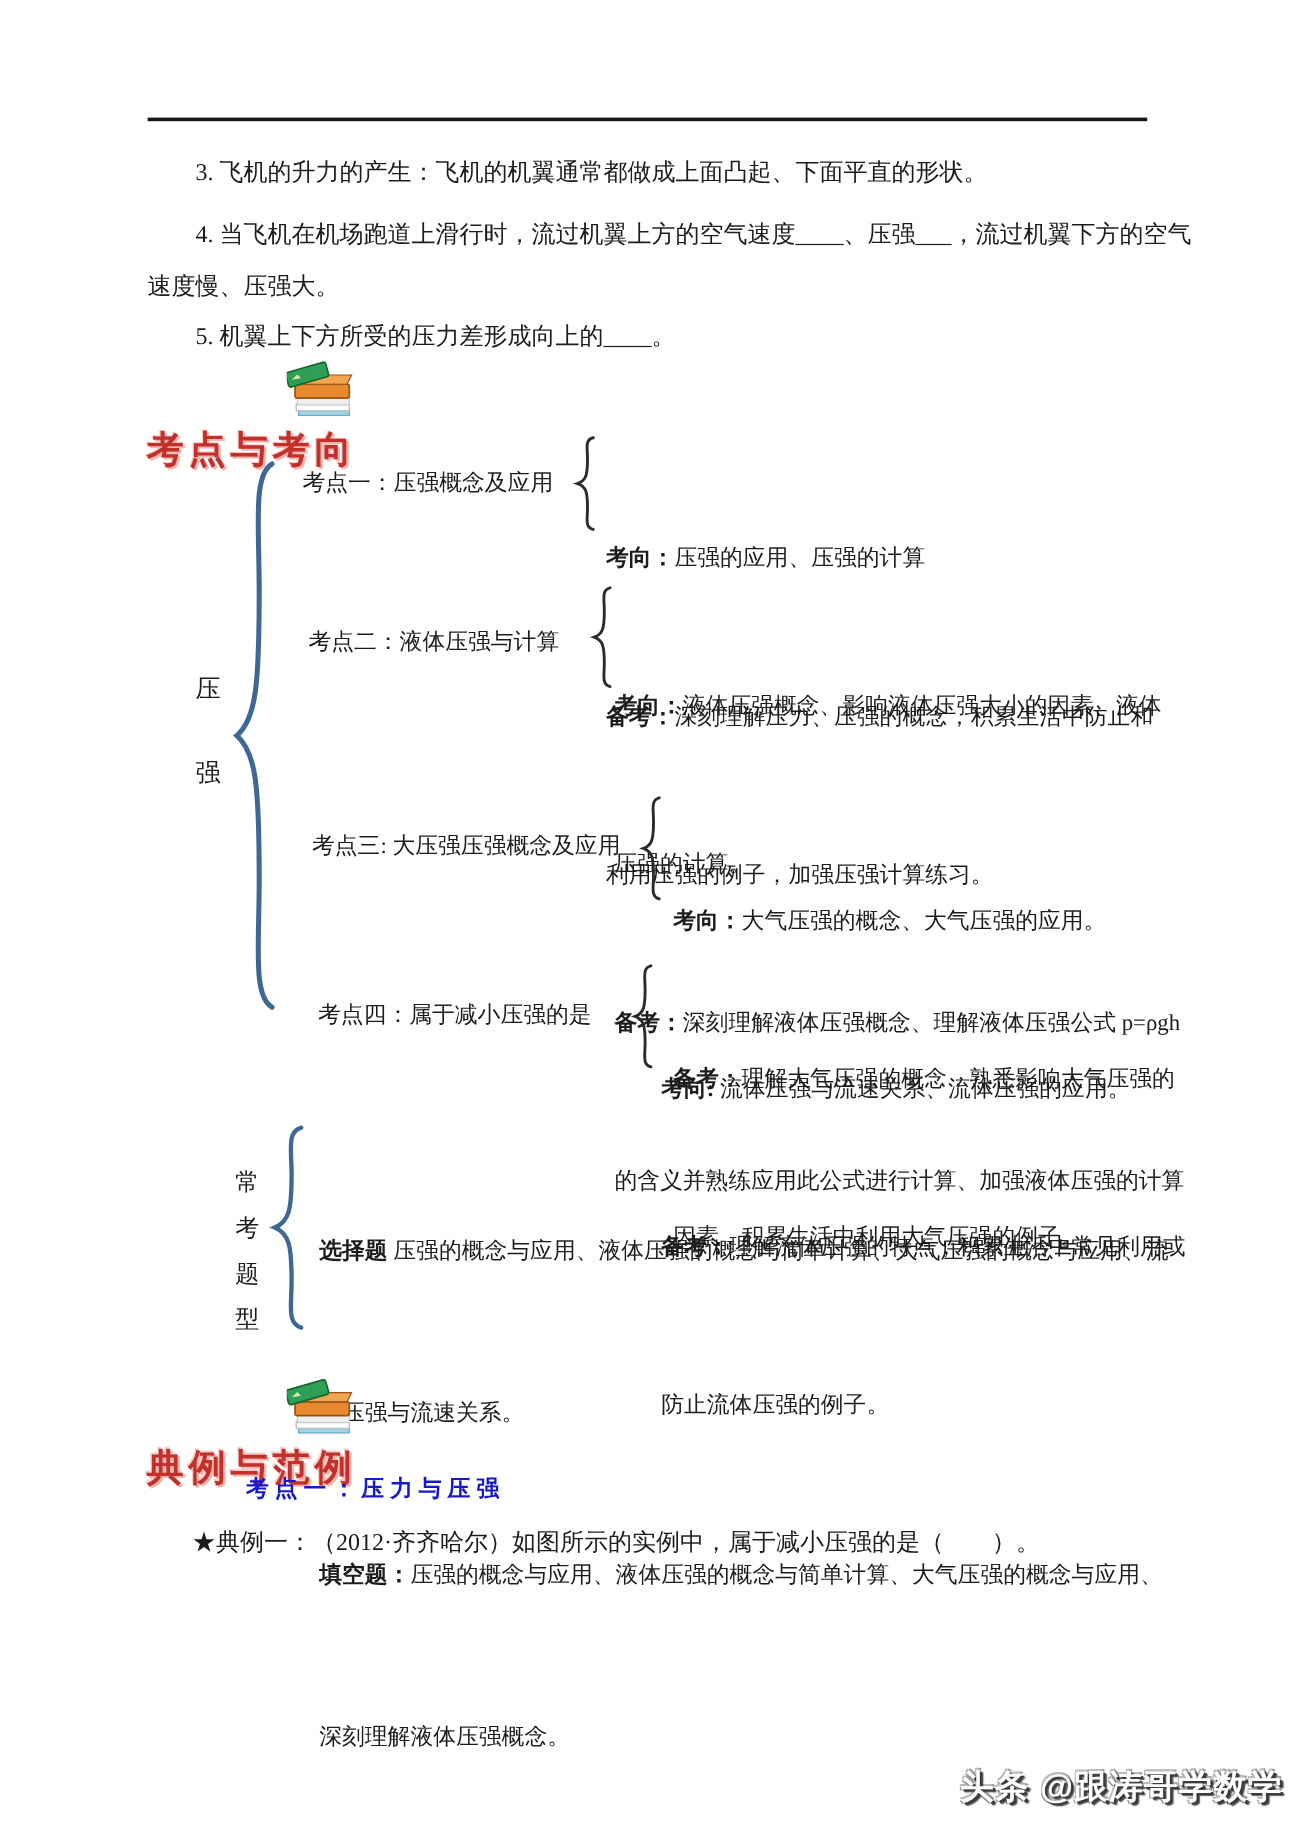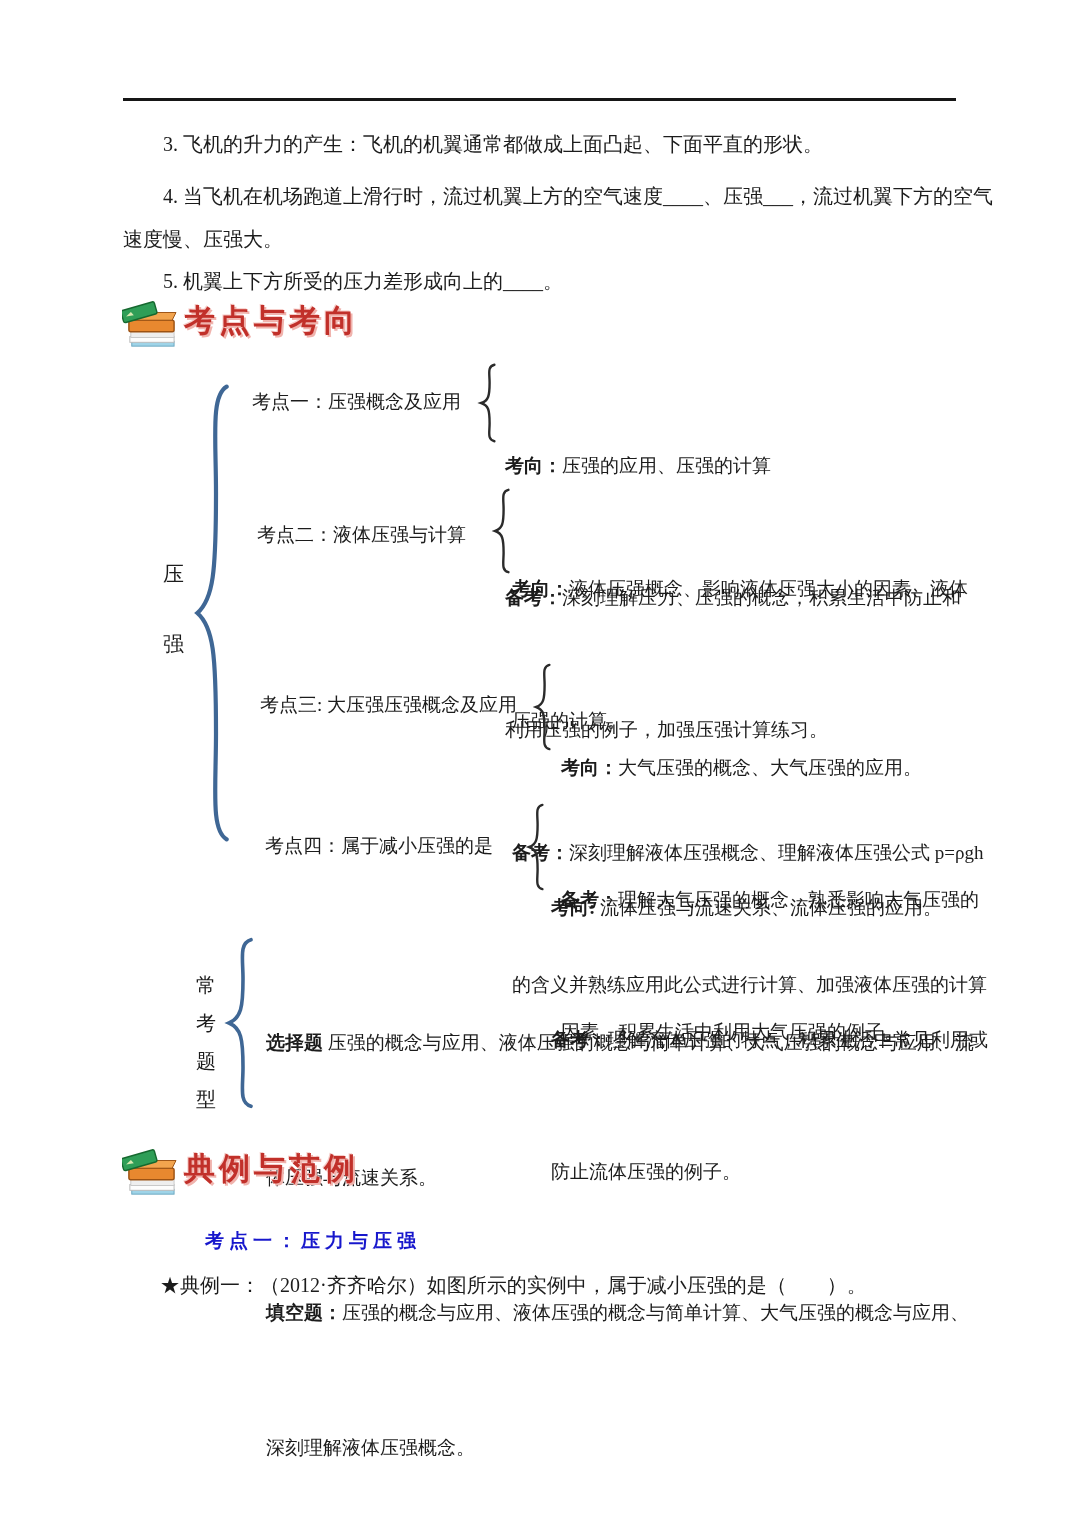--- a/index.html
+++ b/index.html
@@ -4,21 +4,21 @@
 <style>
   html,body{margin:0;padding:0;background:#ffffff;}
   .page{
     position:relative;width:1080px;height:1527px;background:#ffffff;overflow:hidden;
     font-family:"Liberation Serif","DejaVu Serif",serif;color:#1c1c1c;
   }
   .abs{position:absolute;white-space:pre;}
   .body-line{font-size:20px;line-height:26px;}
   .top-rule{position:absolute;left:123px;top:98px;width:833px;height:3px;background:#161616;}
   
-  .sec-header{position:absolute;display:flex;align-items:flex-start;gap:4px;}
+  .sec-header{position:absolute;display:flex;align-items:flex-end;gap:4px;flex-direction:column;}
   .sec-title{
     font-size:31px;font-weight:700;letter-spacing:4px;color:#c1302a;
     text-shadow:2px 2px 0 #f0b3ad,-1px -1px 0 #f6cdc9;
     font-family:"Liberation Serif","DejaVu Serif",serif;
   }
   
   .map-label{font-size:19px;white-space:pre;}
   .map-content{font-size:19px;line-height:44px;white-space:pre;}
   .map-content .ln b{font-weight:700;}
   .root-col{display:flex;flex-direction:column;gap:42px;font-size:21px;}
@@ -143,14 +143,15 @@
         <path d="M4,12 l6,-3 l2,4 z" fill="#d9e9b0"></path>
       </g>
     </svg>
     <span class="sec-title">典例与范例</span>
   </div>
 
   <div class="abs sub-blue" style="left:205px;top:1228px">考点一：压力与压强</div>
 
   <div class="abs example-line" style="left:160px;top:1272px">★典例一：（2012·齐齐哈尔）如图所示的实例中，属于减小压强的是（　　）。</div>
 
+  <div class="abs watermark" style="left:800px;top:1470px">头条 @跟涛哥学数学</div>
 
 </div>
 
 </body></html>

